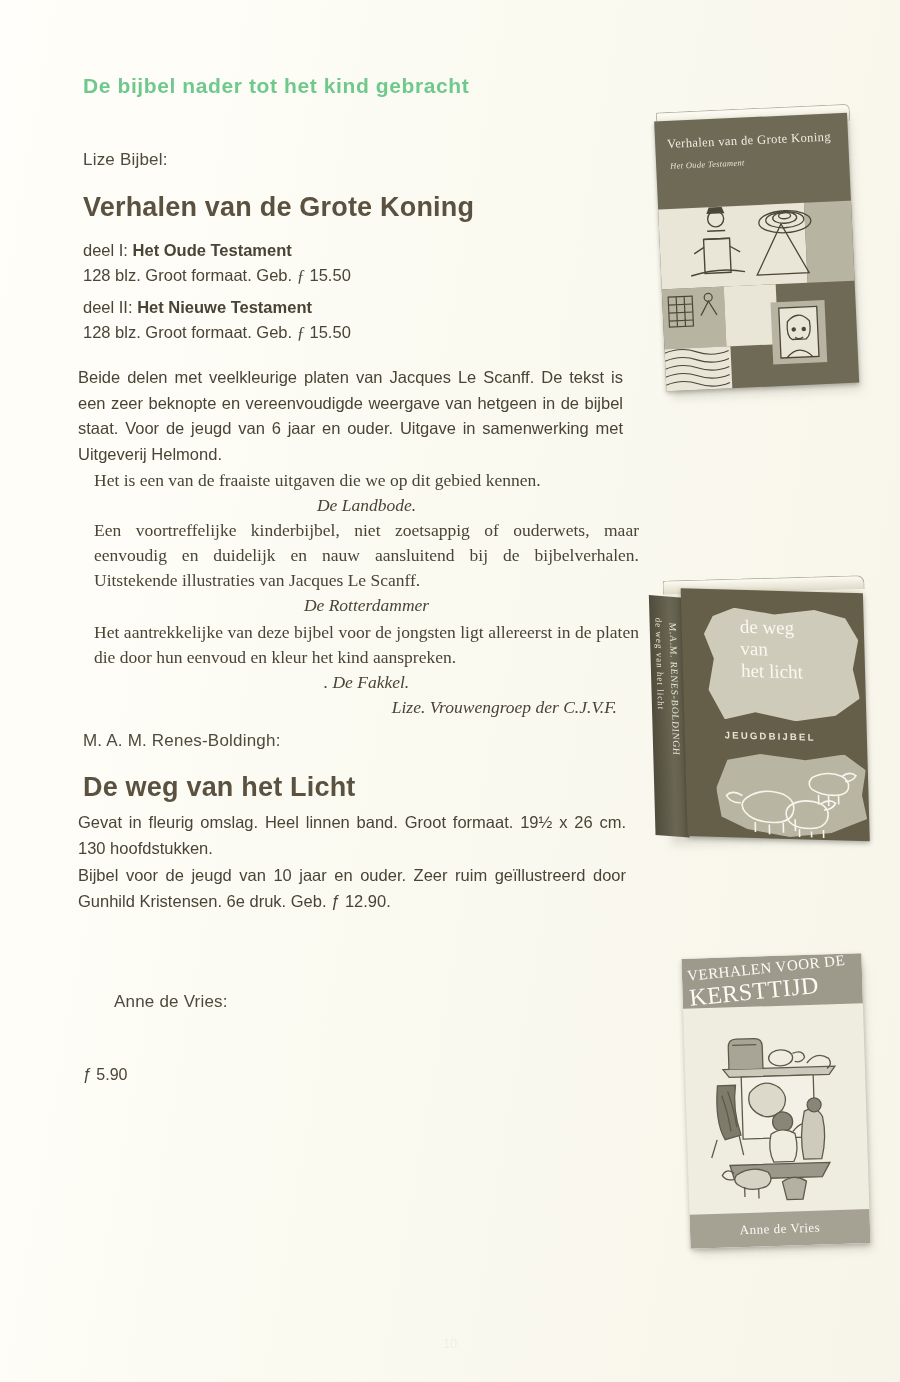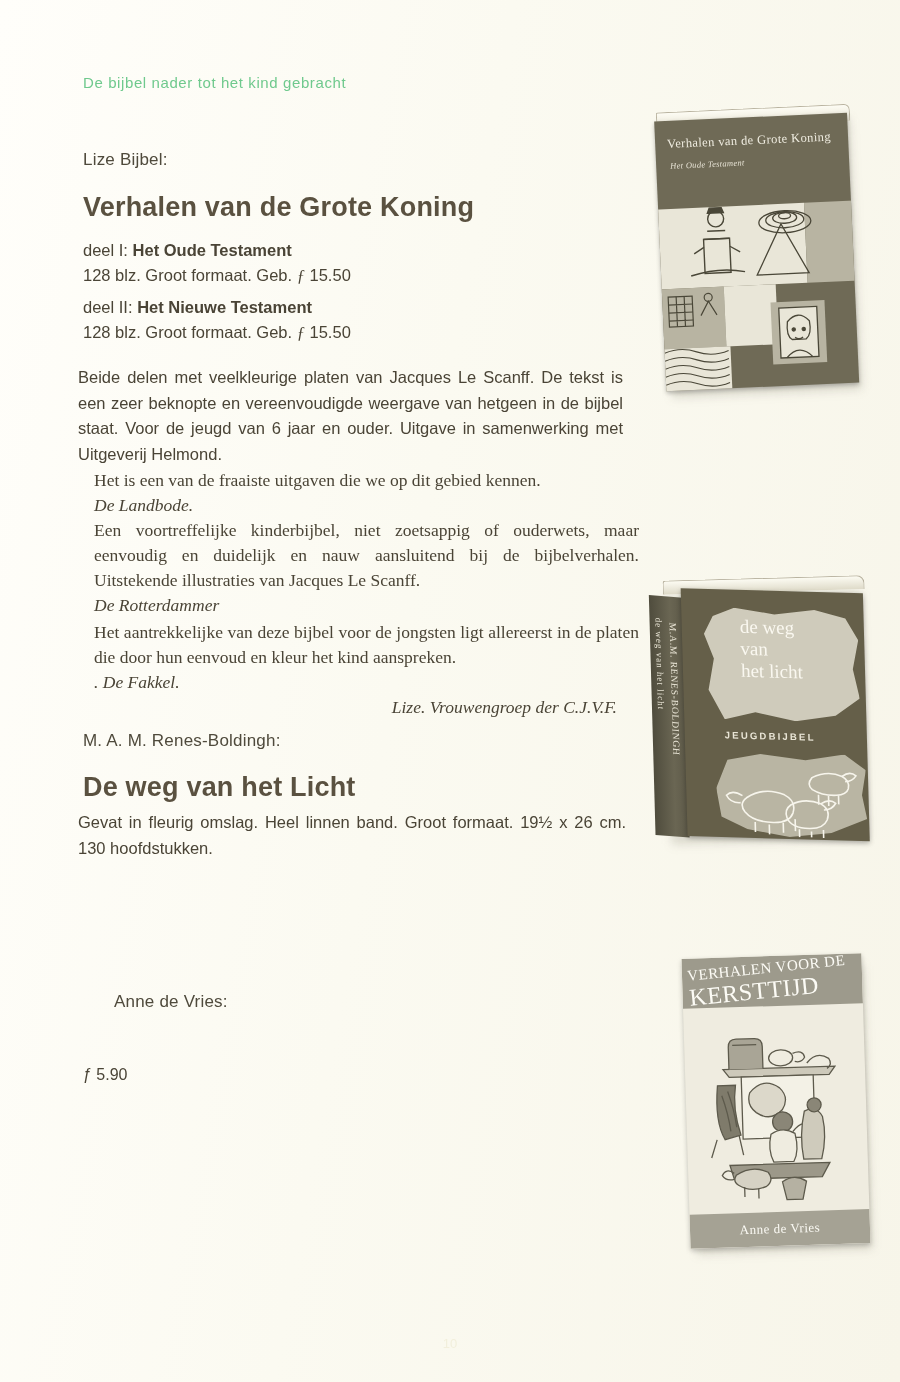--- a/index.html
+++ b/index.html
@@ -11,21 +11,21 @@
     overflow:hidden;
     position:relative;
   }
   .page{
     position:absolute;inset:0;
     background:
       linear-gradient(100deg,#fffefa 0%,#fbfaf1 45%,#f7f5e9 100%);
   }
   .kicker{
     position:absolute;left:83px;top:74px;
-    font-size:15px;font-weight:normal;
+    font-size:21px;font-weight:bold;
     letter-spacing:.6px;
     color:#6fc98d;
     font-family:"Liberation Sans", sans-serif;
   }
   .author{
     font-size:17px;color:#4f4a3c;letter-spacing:.2px;
   }
   .title{
     font-size:27px;font-weight:bold;color:#5a5140;
     letter-spacing:.2px;
@@ -40,21 +40,21 @@
     font-size:16.5px;line-height:25.5px;color:#4a4436;
     text-align:justify;
   }
   .quote{
     font-family:"Liberation Serif", serif;
     font-size:17.5px;line-height:25px;color:#4a4436;
     text-align:justify;
     margin-left:16px;
   }
   .quote .src{
-    display:block;text-align:left;font-style:italic;
+    display:block;text-align:center;font-style:italic;
   }
   .quote .src2{
     display:block;text-align:right;font-style:italic;padding-right:22px;
   }
   .fl{font-family:"Liberation Serif", serif;font-style:italic;}
 
   
   #a1{position:absolute;left:83px;top:150px;}
   #t1{position:absolute;left:83px;top:182px;}
   #m1{position:absolute;left:83px;top:238px;}
@@ -237,20 +237,21 @@
 
   <div id="q3" class="quote">
     <span>Het aantrekkelijke van deze bijbel voor de jongsten ligt allereerst in de platen die door hun eenvoud en kleur het kind aanspreken.</span>
     <span class="src">. De Fakkel.</span>
     <span class="src2">Lize. Vrouwengroep der C.J.V.F.</span>
   </div>
 
   <div id="a2" class="author">M. A. M. Renes-Boldingh:</div>
   <div id="t2" class="title">De weg van het Licht</div>
   <div id="p2" class="para">Gevat in fleurig omslag. Heel linnen band. Groot formaat. 19½ x 26 cm. 130 hoofdstukken.</div>
+  <div id="p3" class="para">Bijbel voor de jeugd van 10 jaar en ouder. Zeer ruim geïllustreerd door Gunhild Kristensen. 6e druk. Geb. ƒ 12.90.</div>
 
   <div id="a3" class="author">Anne de Vries:</div>
   <div id="pr3" class="meta">ƒ 5.90</div>
 
   <div class="pageno">10</div>
 
   <div class="shadow" style="left:666px;top:122px;width:190px;height:272px;transform:rotate(-2.6deg);"></div>
   <div class="book" id="book1">
     <div class="pages"></div>
     <div class="face">

